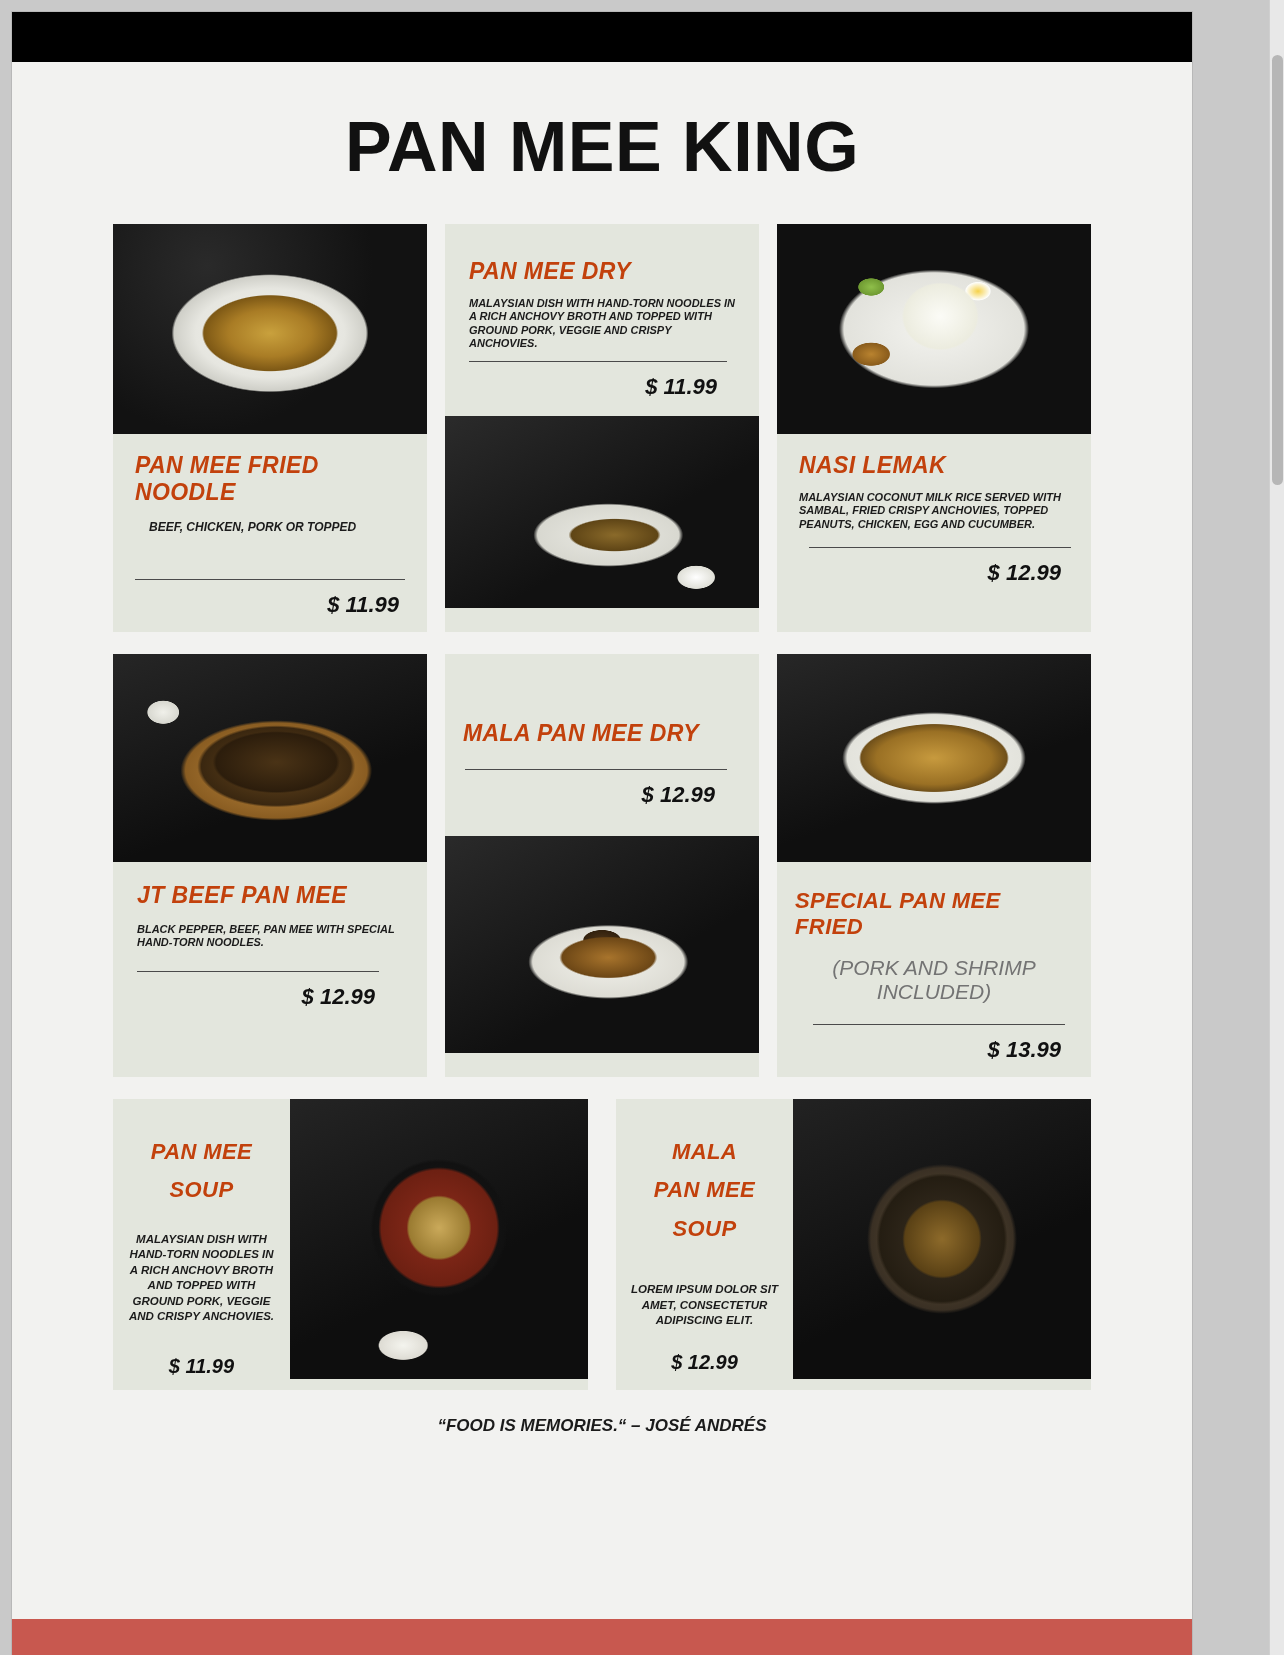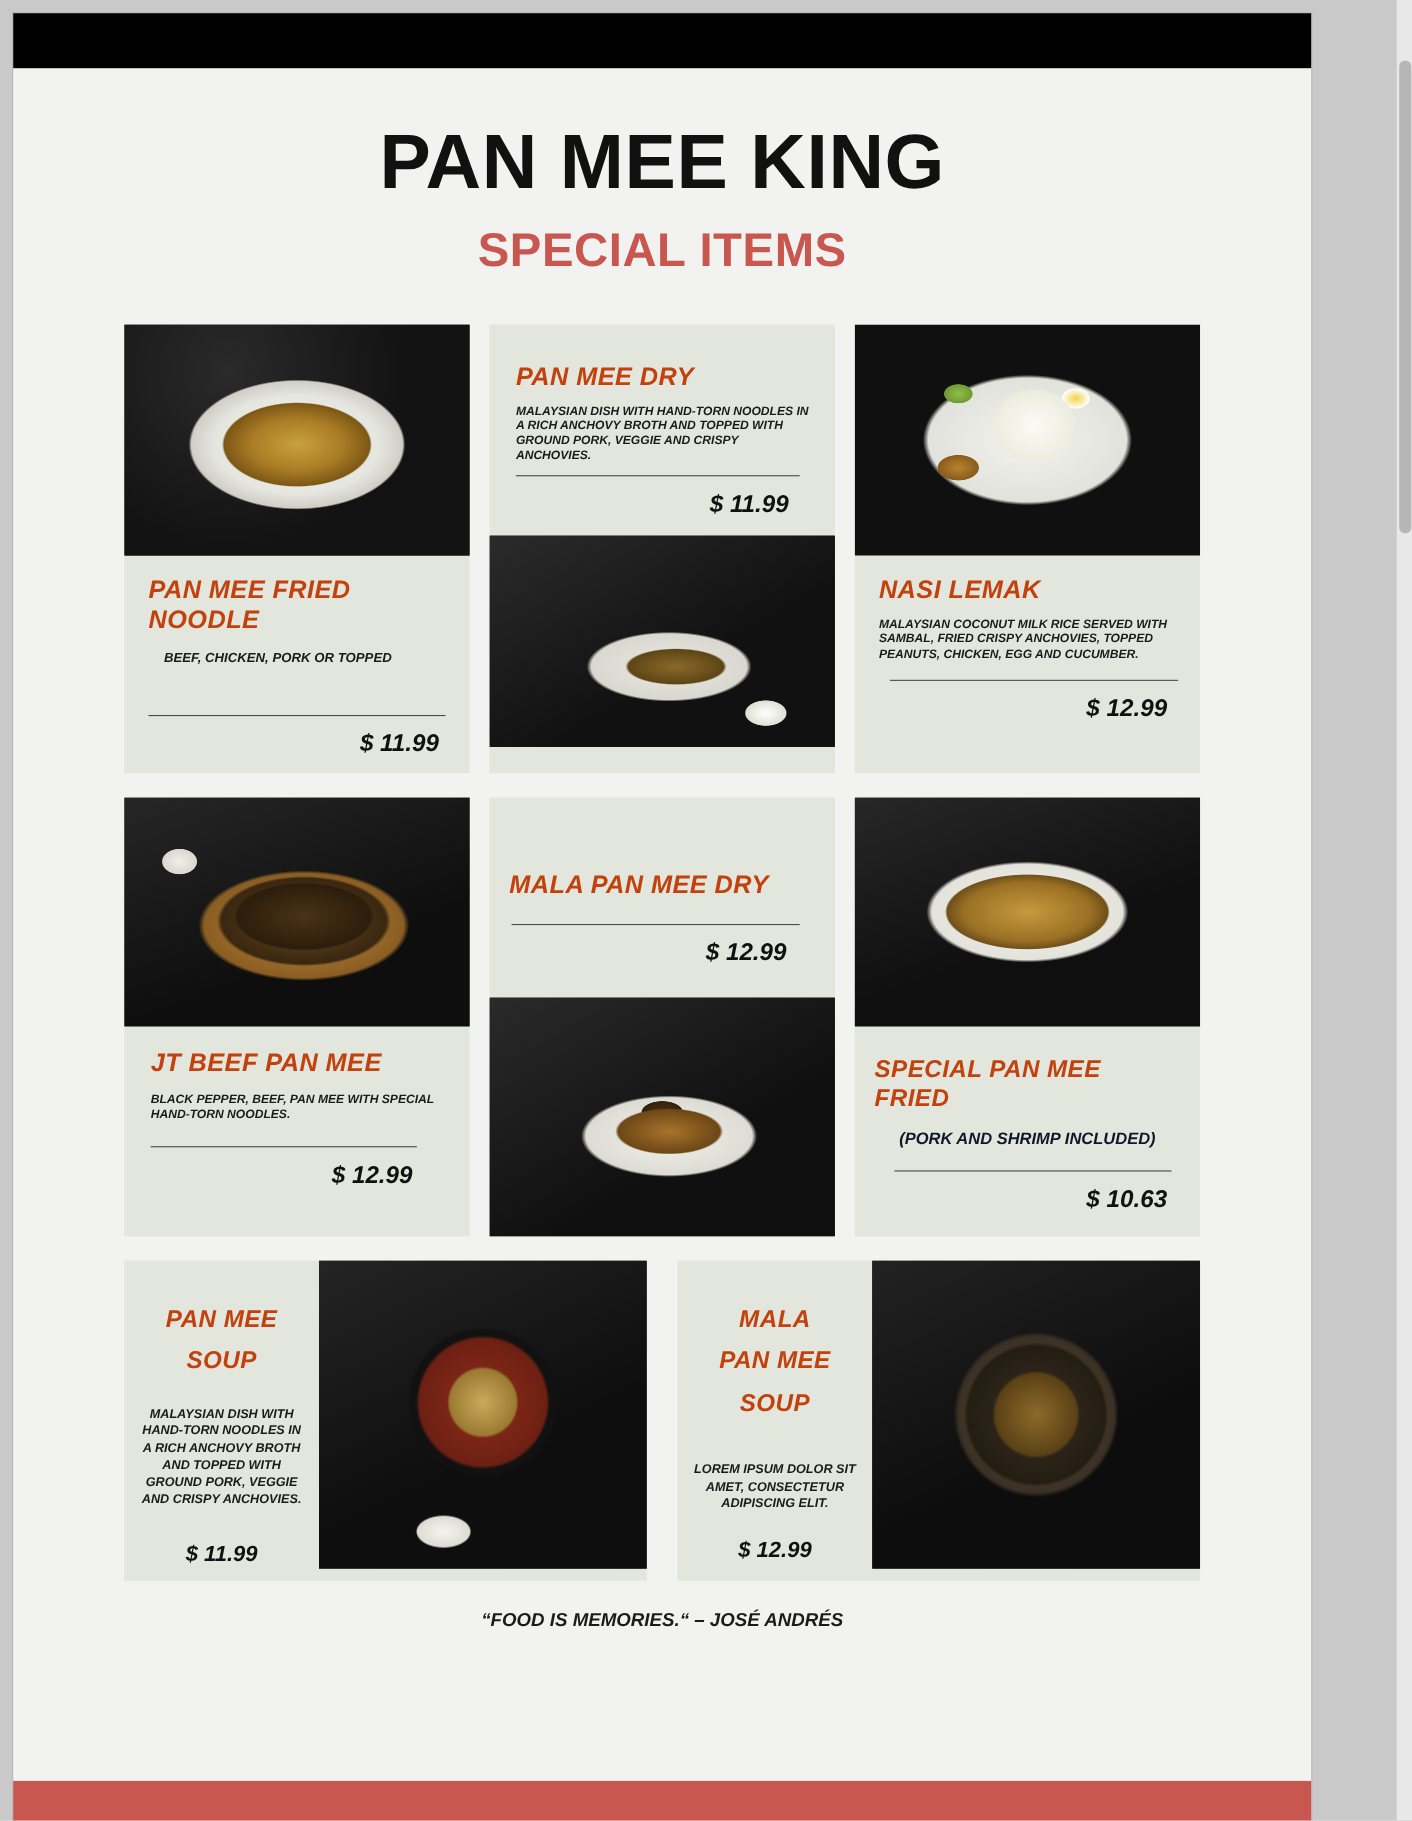--- a/index.html
+++ b/index.html
@@ -179,21 +179,21 @@
   .c-mala .body { padding: 66px 22px 20px 10px; }
   .c-mala .dish-name { font-size: 23px; text-align: left; padding-left: 8px;}
   .c-mala .rule { margin: 22px 10px 0 10px; }
   .c-mala .price { font-size: 22px; margin-top: 12px; padding-right: 22px; padding-bottom: 8px;}
   .c-mala .photo { height: 217px; }
 
   .c-spfried { width: 320px; }
   .c-spfried .photo { height: 208px; }
   .c-spfried .body { padding: 26px 18px 14px 18px; }
   .c-spfried .dish-name { font-size: 22px; }
-  .c-spfried .dish-sub { font-size: 15px; font-style: italic; font-weight: bold; color:#0f172a; margin-top: 16px; text-align:center; }
+  .c-spfried .dish-sub { font-size: 21px; font-style: italic; font-weight: normal; color:#737373; margin-top: 16px; text-align:center; }
   .c-spfried .rule { margin: 20px 8px 0 18px; }
   .c-spfried .price { font-size: 22px; margin-top: 12px; padding-right: 12px; }
 
   
   .row3 { gap: 28px; }
   .c-soup { width: 478px; display: flex; }
   .c-soup .body { width: 178px; padding: 34px 12px 12px 12px; box-sizing: border-box; text-align: center; }
   .c-soup .dish-name { font-size: 22px; line-height: 1.75; }
   .c-soup .dish-desc { font-size: 11.5px; margin-top: 22px; line-height: 1.35; }
   .c-soup .price { font-size: 20px; text-align: center; margin-top: 30px; }
@@ -278,21 +278,20 @@
 </head>
 <body>
 
 <div class="page">
 
   <div class="topbar"></div>
 
   <div class="content">
 
     <div class="title">PAN MEE KING</div>
-    <div class="subtitle">SPECIAL ITEMS</div>
 
     <div class="grid">
 
       <div class="row">
 
         <div class="card c-fried">
           <div class="photo ph-noodle"></div>
           <div class="body">
             <div class="dish-name">PAN MEE  FRIED NOODLE</div>
             <div class="dish-desc">BEEF, CHICKEN, PORK OR TOPPED</div>
@@ -344,21 +343,21 @@
           </div>
           <div class="photo ph-mala"></div>
         </div>
 
         <div class="card c-spfried">
           <div class="photo ph-spfried"></div>
           <div class="body">
             <div class="dish-name">SPECIAL PAN MEE FRIED</div>
             <div class="dish-sub">(PORK AND SHRIMP INCLUDED)</div>
             <div class="rule"></div>
-            <div class="price">$ 10.63</div>
+            <div class="price">$ 13.99</div>
           </div>
         </div>
 
       </div>
 
       <div class="row row3">
 
         <div class="card c-soup">
           <div class="body">
             <div class="dish-name">PAN MEE</div>

